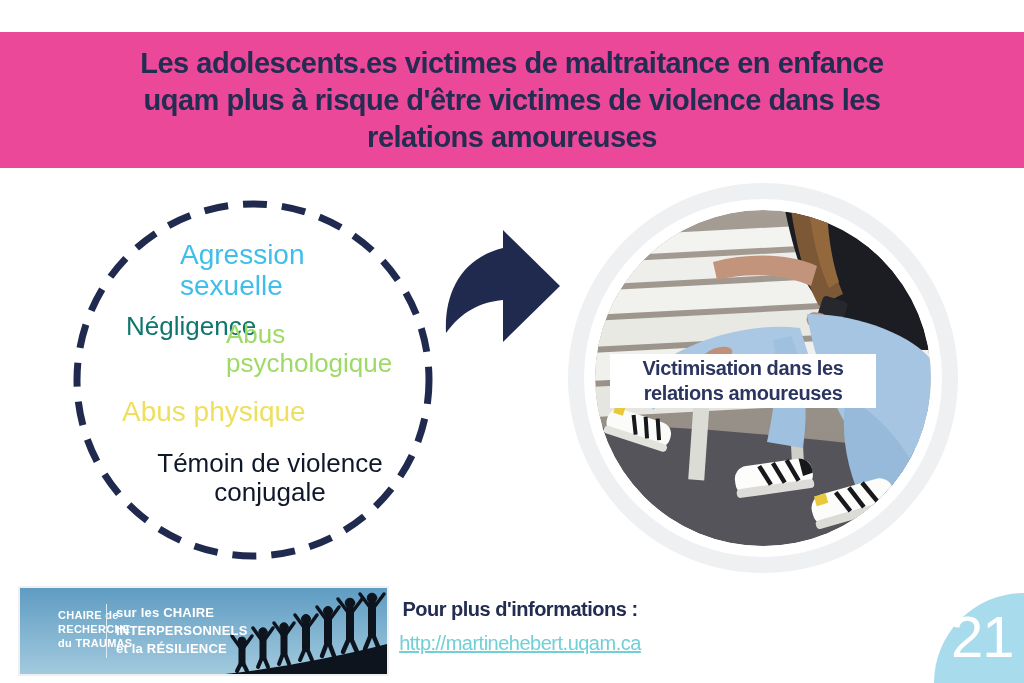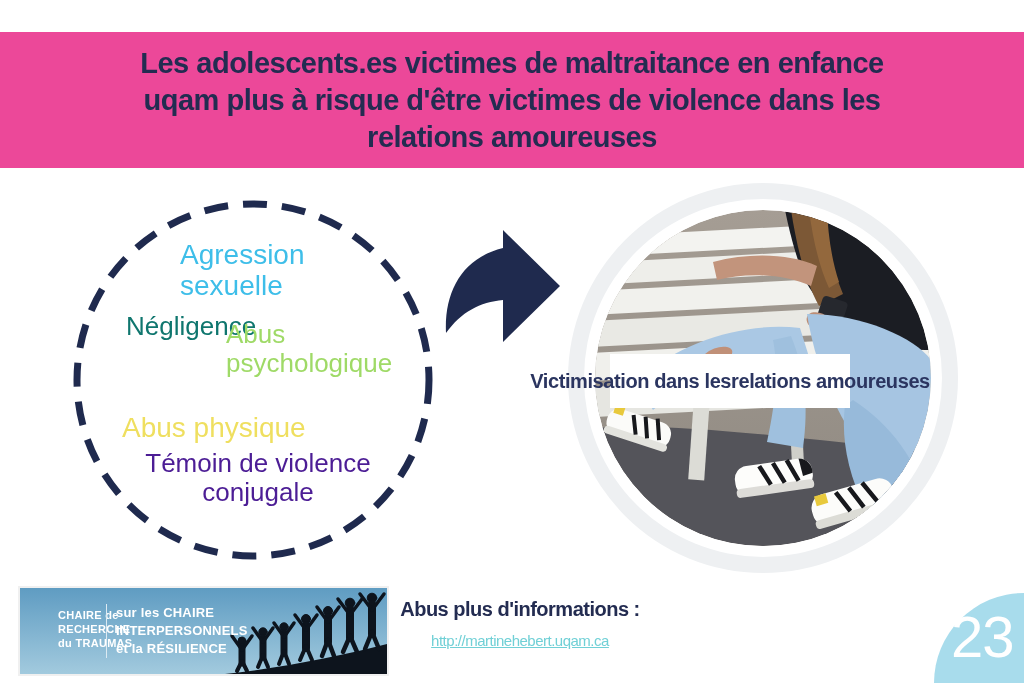--- a/index.html
+++ b/index.html
@@ -18,38 +18,38 @@
     color:#232c51;font-size:29px;font-weight:700;letter-spacing:-0.5px;
     line-height:37px;text-align:center;white-space:nowrap;
   }
   
   .overlay-svg{position:absolute;left:0;top:0;pointer-events:none;}
   
   .circle-item{position:absolute;line-height:1.12;font-weight:400;}
   .ci-agression{left:180px;top:239px;width:155px;font-size:28px;}
   .ci-negligence{left:120px;top:312px;font-size:26px;}
   .ci-abuspsy{left:226px;top:320px;width:182px;text-align:left;font-size:26px;}
-  .ci-abusphy{left:122px;top:396px;font-size:28px;margin-top:16px;}
+  .ci-abusphy{left:122px;top:396px;font-size:28px;}
   .ci-temoin{left:138px;top:449px;width:240px;text-align:center;font-size:26px;}
   
   .photo-ring-outer{
     position:absolute;left:568px;top:183px;width:390px;height:390px;
     border-radius:50%;background:#eef0f2;
   }
   .photo-ring-white{
     position:absolute;left:584px;top:199px;width:358px;height:358px;
     border-radius:50%;background:#ffffff;
   }
   .photo-circle{
     position:absolute;left:595px;top:210px;width:336px;height:336px;
     border-radius:50%;overflow:hidden;
   }
   .photo-caption{
-    position:absolute;left:610px;top:354px;width:240px;height:54px;
-    background:#ffffff;display:flex;flex-direction:row;
+    position:absolute;left:610px;top:354px;width:266px;height:54px;
+    background:#ffffff;display:flex;flex-direction:column;
     align-items:center;justify-content:center;z-index:3;
   }
   .photo-caption div{
     color:#2b3560;font-size:20px;font-weight:700;letter-spacing:-0.4px;
     line-height:25px;white-space:nowrap;
   }
   
   .logo-banner{
     position:absolute;left:18px;top:586px;width:367px;height:86px;
     border:2px solid #f0f0f0;box-sizing:content-box;background:#8b5cf6;
@@ -64,21 +64,21 @@
     position:absolute;left:96px;top:16px;color:#ffffff;
     font-size:13px;font-weight:700;line-height:18px;letter-spacing:0.2px;
   }
   
   .footer-info{
     position:absolute;left:388px;top:598px;width:264px;text-align:center;
     color:#232c51;font-size:20px;font-weight:700;letter-spacing:-0.5px;
   }
   .footer-link{
     position:absolute;left:378px;top:632px;width:284px;text-align:center;
-    font-size:15px;font-weight:400;letter-spacing:-0.5px;
+    font-size:20px;font-weight:400;letter-spacing:-0.5px;
     text-decoration:underline;cursor:pointer;
   }
   
   .page-bubble{
     position:absolute;right:0;bottom:0;width:90px;height:90px;
     background:#a8dcec;border-radius:100% 0 0 0;
   }
   .page-number{
     position:absolute;left:17px;top:15px;color:#ffffff;
     font-size:58px;font-weight:400;line-height:1;letter-spacing:-1px;
@@ -97,21 +97,21 @@
 
   <svg class="overlay-svg" width="1024" height="683" viewBox="0 0 1024 683">
     <circle cx="253" cy="380" r="176" fill="none" stroke="#1f2a4e" stroke-width="7" stroke-dasharray="24 15"></circle>
     <path d="M446,333 C444,292 462,258 503,248 L503,230 L560,286 L503,342 L503,300 C480,302 461,312 446,333 Z" fill="#1f2a4e"></path>
   </svg>
 
   <div class="circle-item ci-agression" style="color: rgb(62, 190, 233);">Agression sexuelle</div>
   <div class="circle-item ci-negligence" style="color: #0f766e; margin-left: 6px;">Négligence</div>
   <div class="circle-item ci-abuspsy" style="color: rgb(159, 218, 103);">Abus psychologique</div>
   <div class="circle-item ci-abusphy" style="color: rgb(239, 223, 95);">Abus physique</div>
-  <div class="circle-item ci-temoin" style="color: #4c1d95;">Témoin de violence conjugale</div>
+  <div class="circle-item ci-temoin" style="color: #0f172a; margin-left: 12px;">Témoin de violence conjugale</div>
 
   <div class="photo-ring-outer"></div>
   <div class="photo-ring-white"></div>
   <div class="photo-circle">
     <svg width="336" height="336" viewBox="0 0 336 336">
       <defs>
         <clipPath id="pc">
             <circle cx="168" cy="168" r="168"></circle>
           </clipPath>
         <linearGradient id="concrete" x1="0" y1="0" x2="0" y2="1">
@@ -230,20 +230,20 @@
       <div>du TRAUMAS</div>
     </div>
     <div class="logo-divider"></div>
     <div class="logo-text-right">
       <div>sur les CHAIRE</div>
       <div>INTERPERSONNELS</div>
       <div>et la RÉSILIENCE</div>
     </div>
   </div>
 
-  <div class="footer-info">Abus plus d'informations :</div>
+  <div class="footer-info">Pour plus d'informations :</div>
   <a class="footer-link" style="color: rgb(112, 208, 214);">http://martinehebert.uqam.ca</a>
 
   <div class="page-bubble">
-    <span class="page-number">23</span>
+    <span class="page-number">21</span>
   </div>
 
 </div>
 
 </body></html>

